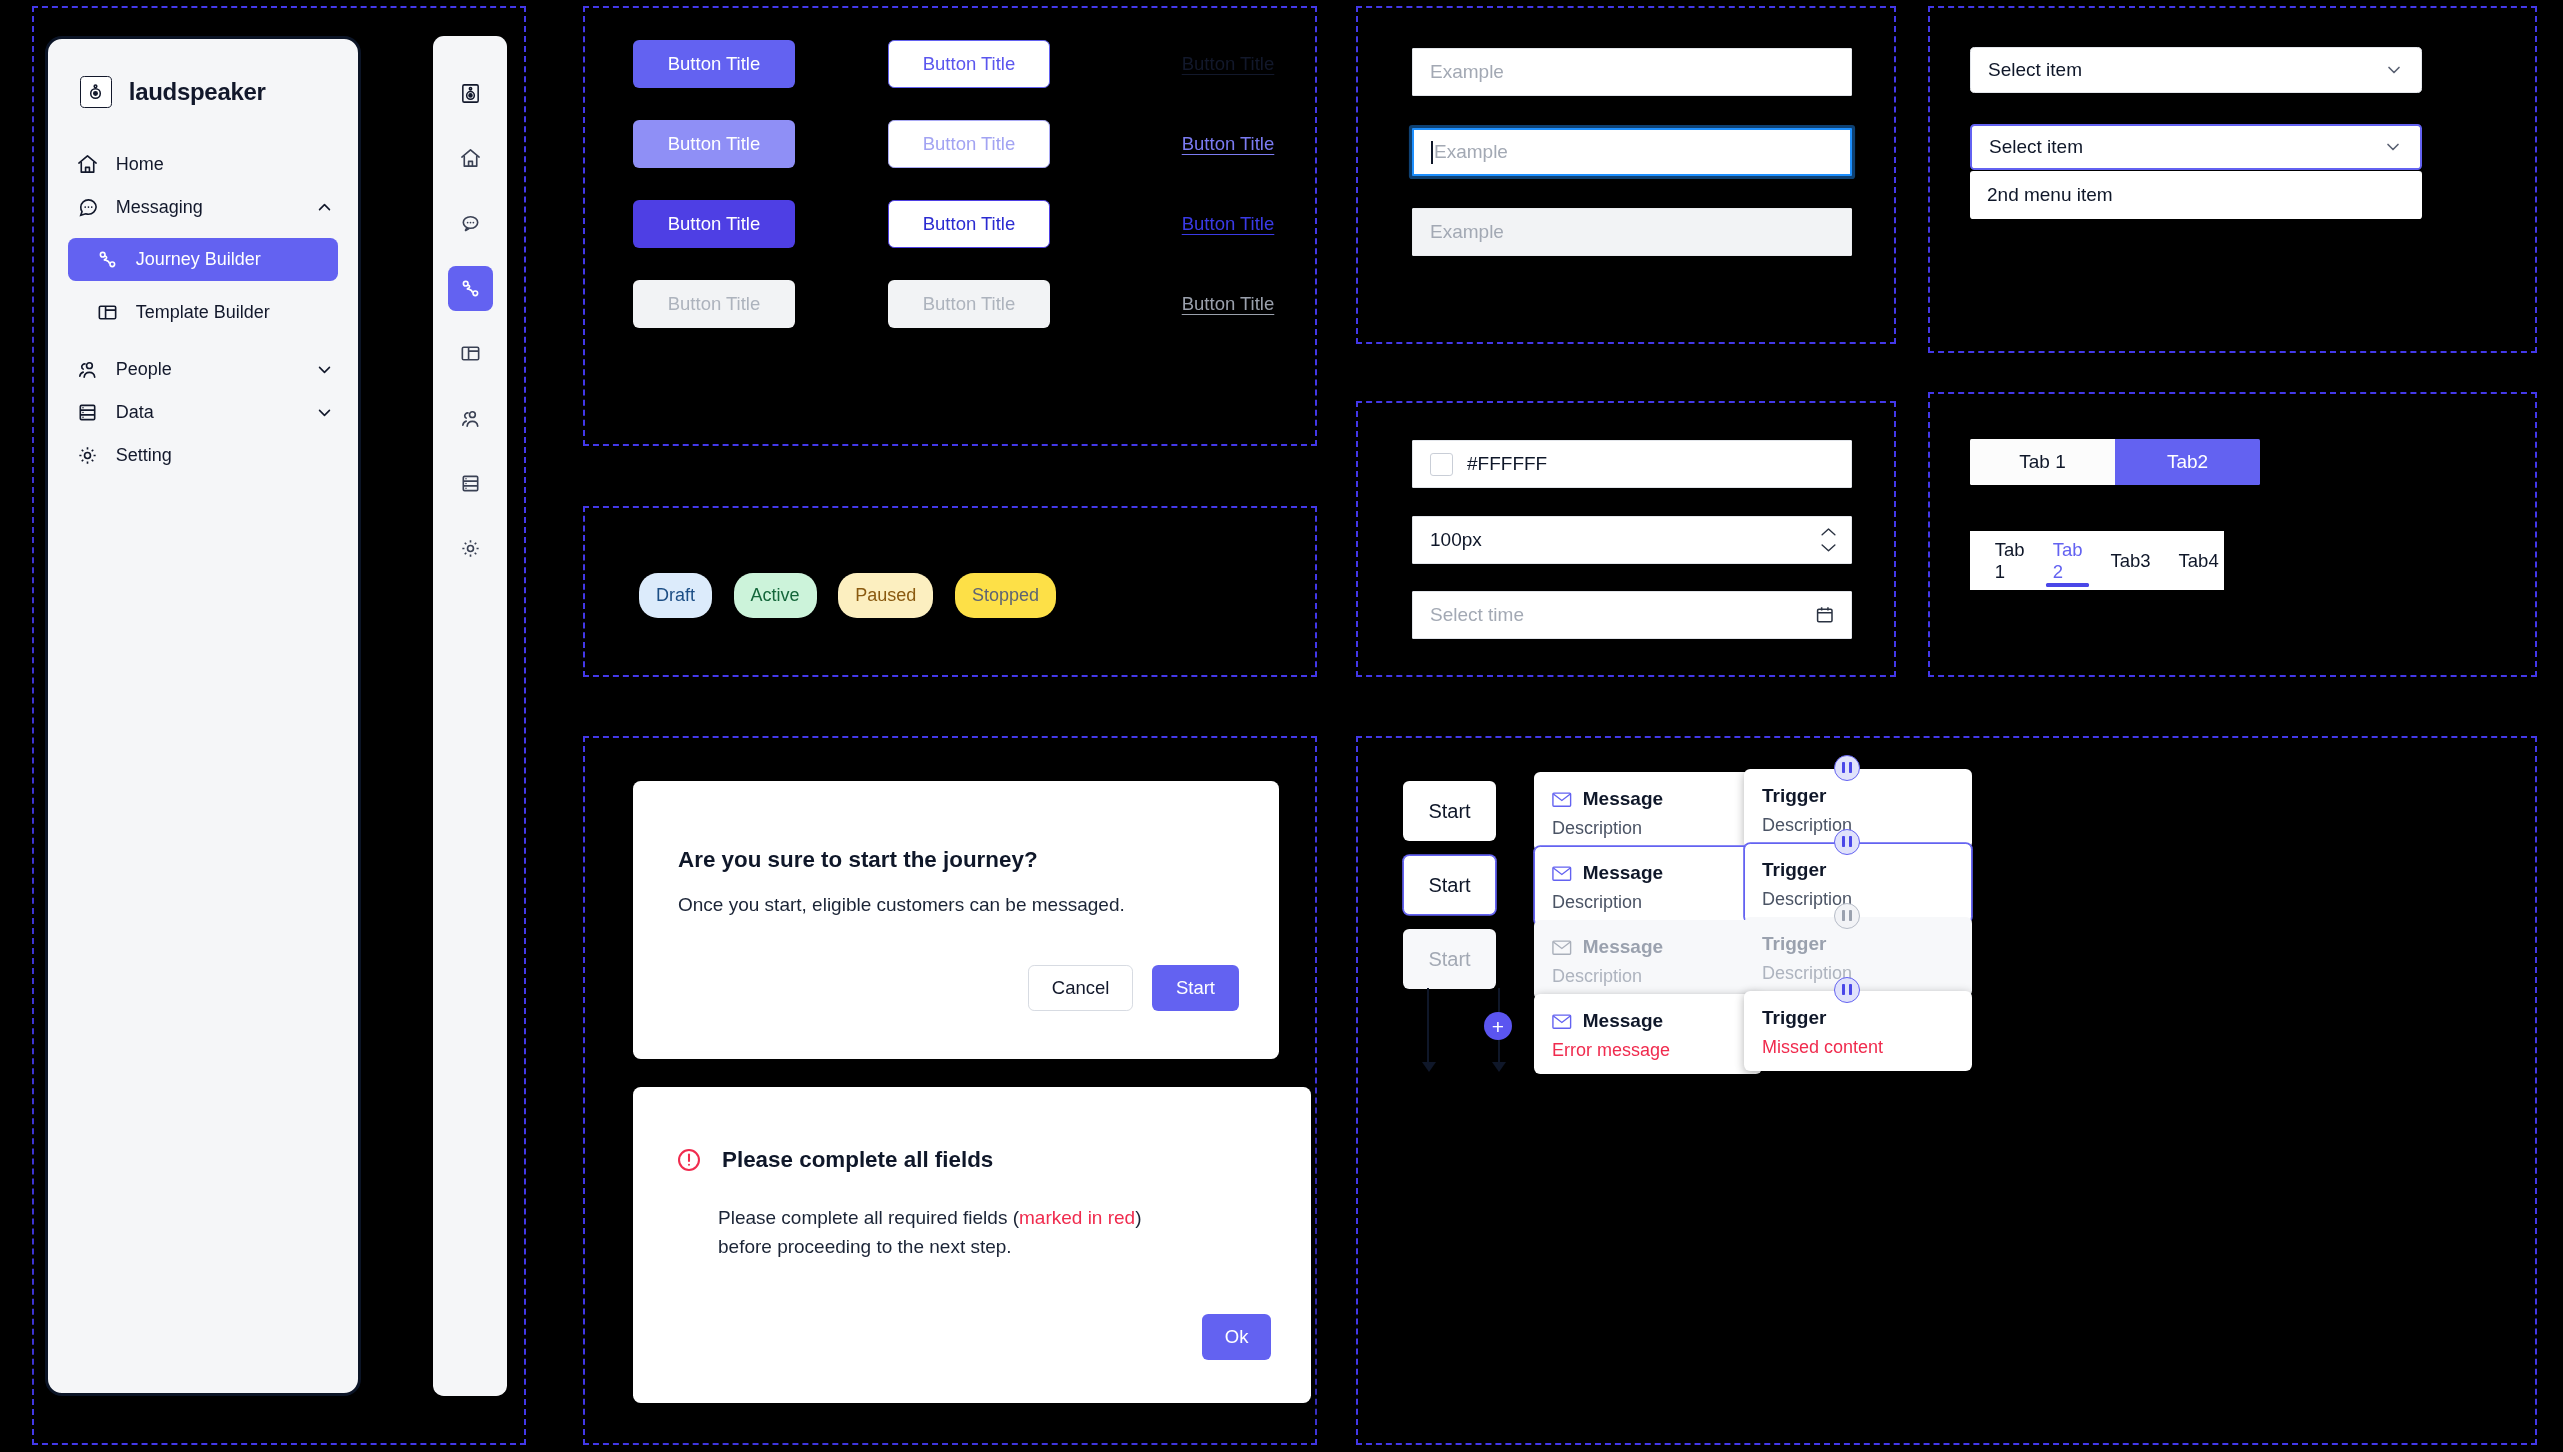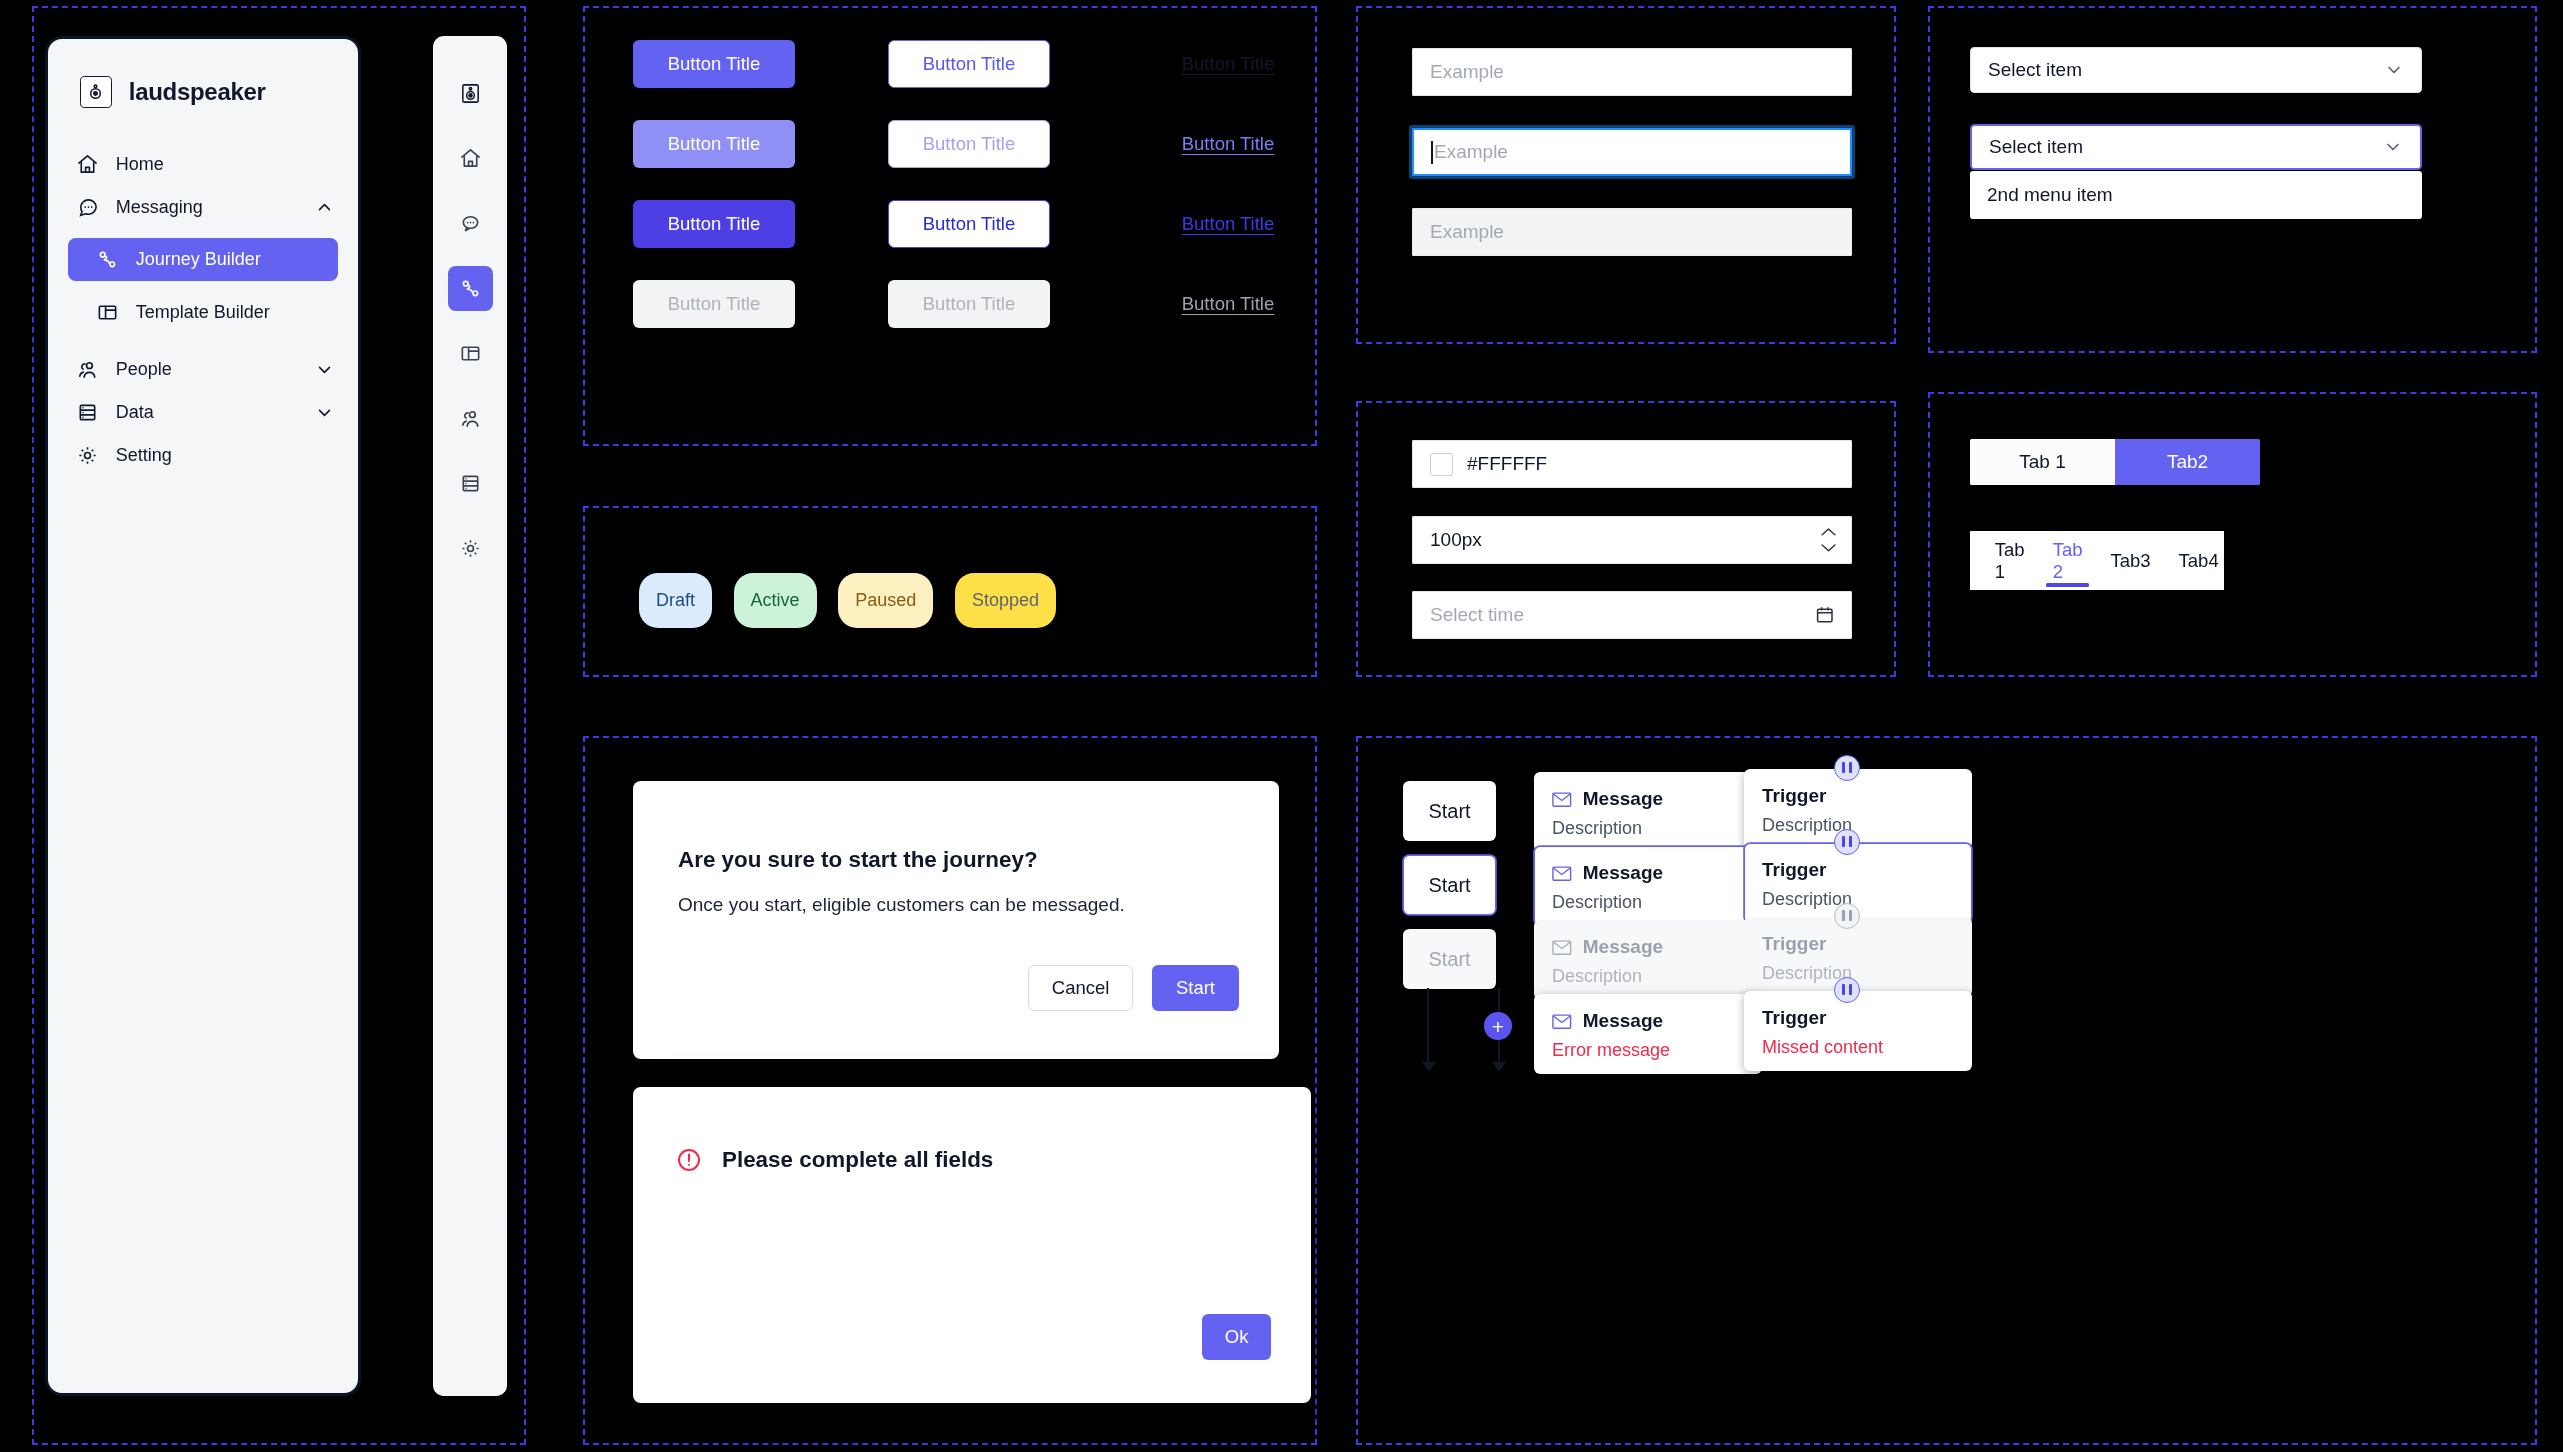--- a/index.html
+++ b/index.html
@@ -96,21 +96,21 @@
     height:48px; cursor:pointer;
   }
   .lnk-default { color:#12182B; }
   .lnk-hover   { color:#7B7BF2; }
   .lnk-active  { color:#3A3AE6; }
   .lnk-disabled{ color:#9AA0AC; }
 
   
   .badge-row { position:absolute; left:54px; top:65px; display:flex; gap:21.6px; }
   .badge {
-    height:55px; padding:0 17px; border-radius:19px;
+    height:45px; padding:0 17px; border-radius:19px;
     display:flex; align-items:center; justify-content:center; font-size:18px;
   }
   .badge-draft   { background:#DCEBFB; color:#1C4E85; }
   .badge-active  { background:#CCF3DA; color:#14663A; }
   .badge-paused  { background:#FCEFC0; color:#8A5A10; }
   .badge-stopped { background:#fde047; color:#5E6474; }
 
   
   .modal {
     position:absolute; background:#ffffff; border-radius:7.7px;
@@ -417,20 +417,24 @@
 
     <div class="modal" id="modal-error">
       <div class="err-head" style="position:absolute; left:43px; top:60px;">
         <svg width="26" height="26" viewBox="0 0 24 24" fill="none" stroke="#F02B4E" stroke-width="1.9">
           <circle cx="12" cy="12" r="9.2"></circle>
             <path d="M12 7v6" stroke-linecap="round"></path>
           <circle cx="12" cy="16.4" r=".95" fill="#F02B4E" stroke="none"></circle>
         </svg>
         <span class="modal-title">Please complete all fields</span>
       </div>
+      <div class="modal-text" style="position:absolute; left:85px; top:117px; line-height:1.5;">
+        <span>Please complete all required fields (</span><span class="err-red">marked in red</span><span>)</span><br>
+        <span>before proceeding to the next step.</span>
+      </div>
       <div class="modal-actions" style="right:40px; top:227px;">
         <div class="btn-sm confirm" style="padding:0 21.6px;">Ok</div>
       </div>
     </div>
   </div>
 
   <div class="frame" id="frame-inputs">
     <div class="field" style="top:40px;">
       <span class="ph">Example</span>
     </div>

